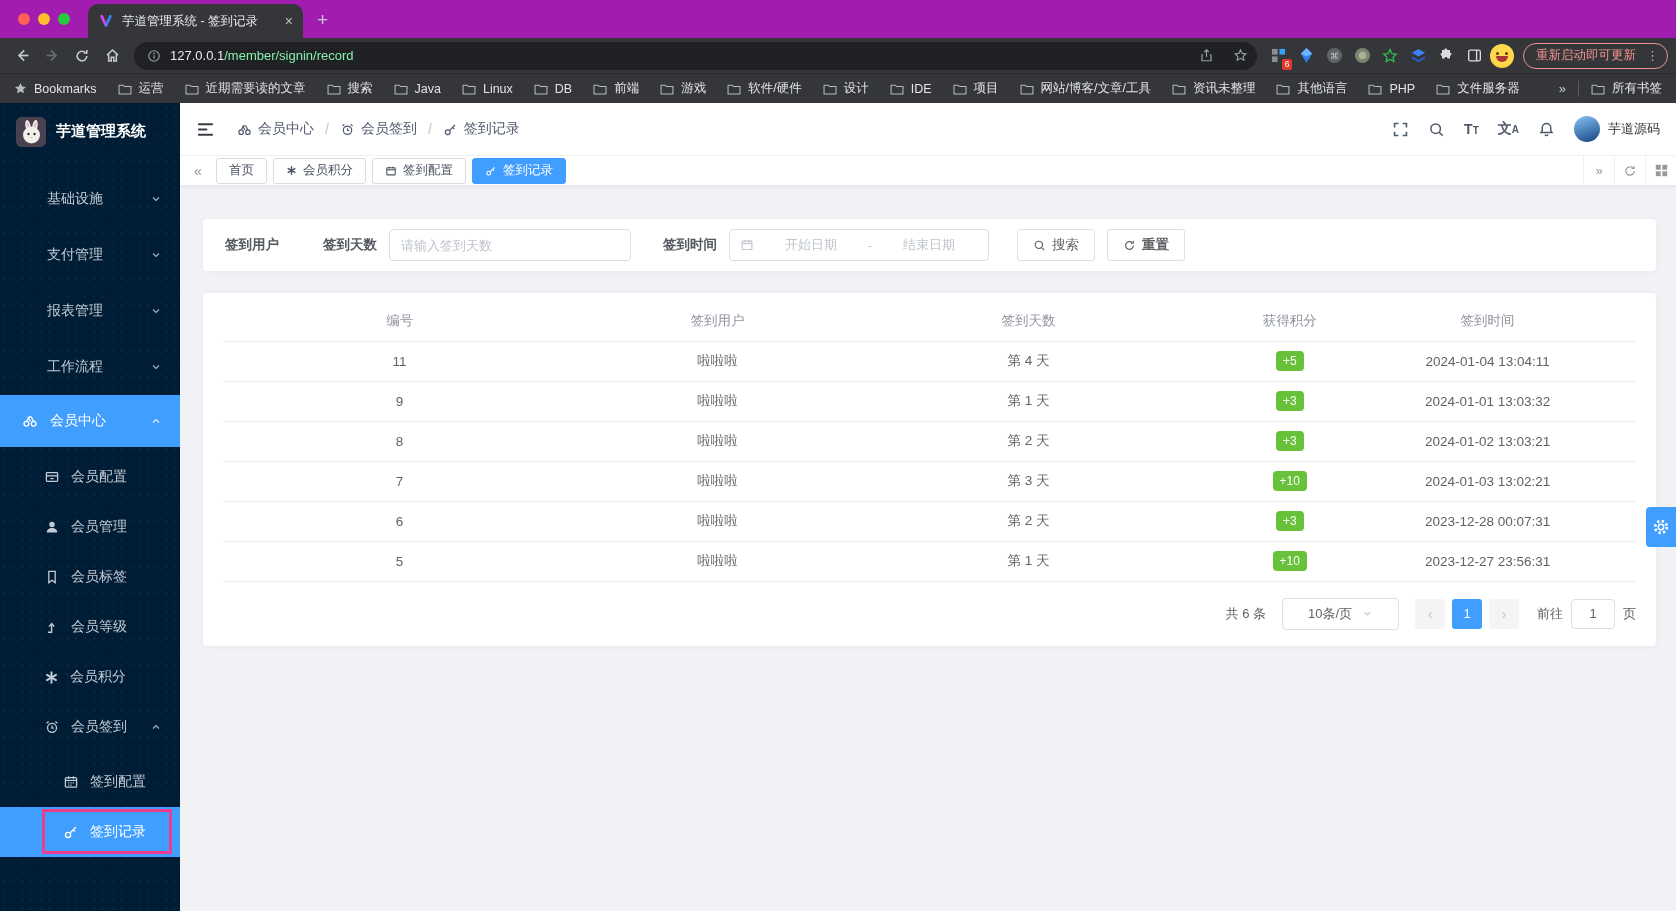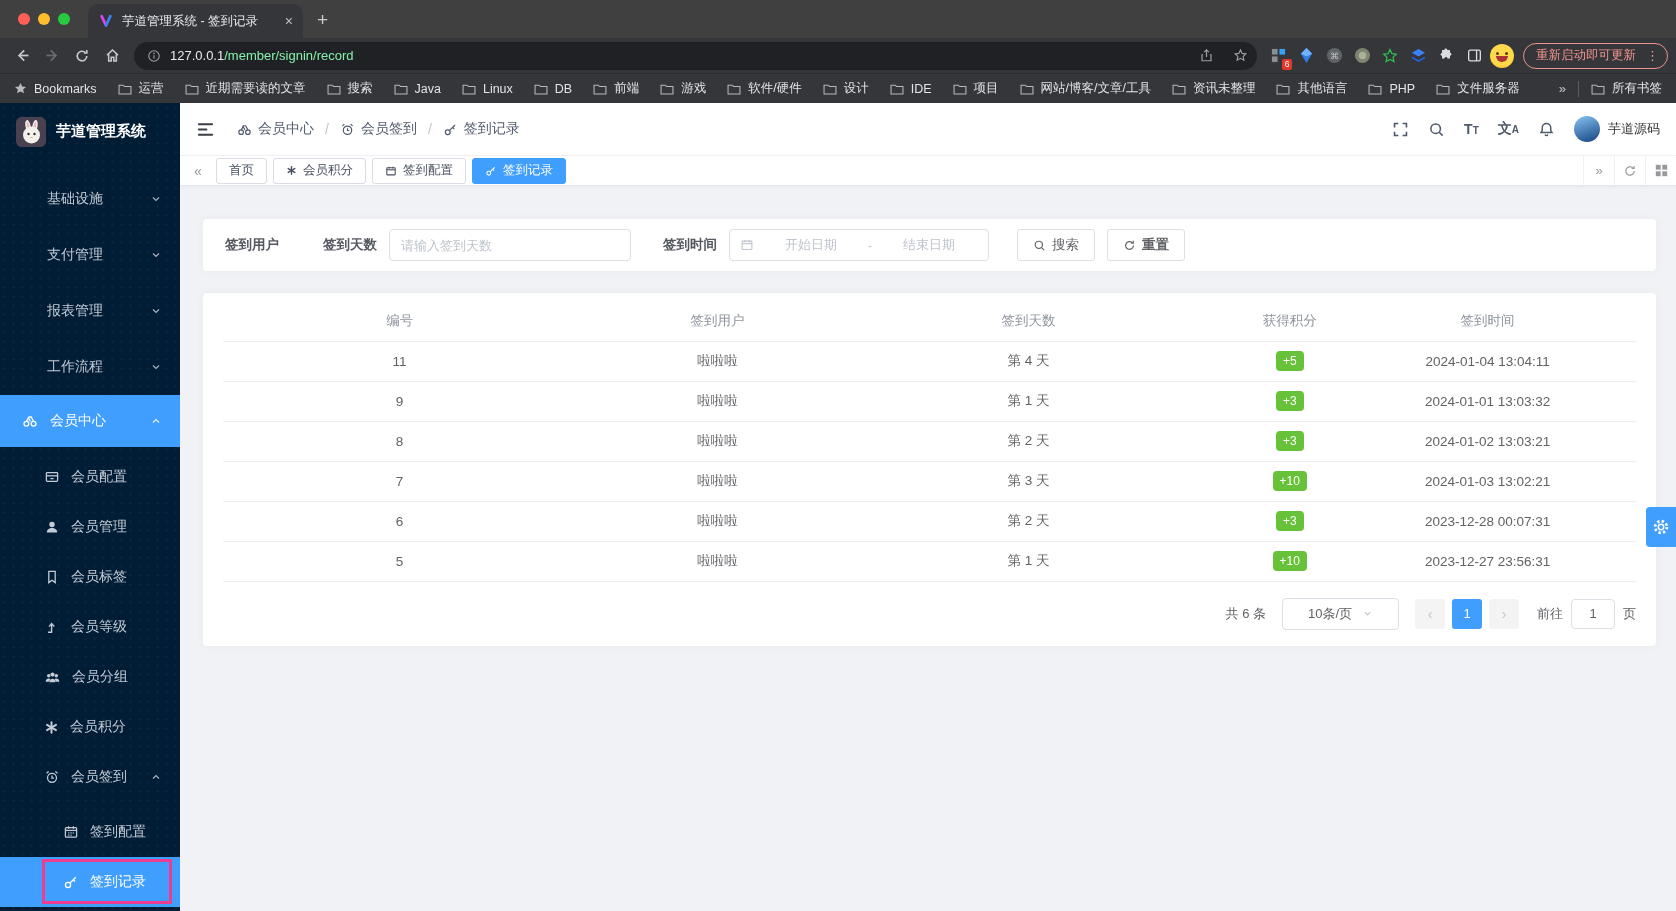--- a/index.html
+++ b/index.html
@@ -1,20 +1,20 @@
 <!DOCTYPE html>
 <html><head>
 <meta charset="utf-8">
 <style>
   * { margin:0; padding:0; box-sizing:border-box; }
   html,body { width:1676px; height:911px; overflow:hidden; font-family:"Liberation Sans","DejaVu Sans",sans-serif; }
   svg { display:block; }
 
   
-  .tabstrip { height:38px; background:#404040; display:flex; align-items:flex-end; position:relative; }
+  .tabstrip { height:38px; background:#a21caf; display:flex; align-items:flex-end; position:relative; }
   .traffic { position:absolute; left:18px; top:13px; display:flex; gap:8px; }
   .traffic span { width:12px; height:12px; border-radius:50%; }
   .t-red{background:#ff5f57;} .t-yellow{background:#febc2e;} .t-green{background:#28c840;}
   .tab { width:215px; height:34px; background:#35363a; border-radius:10px 10px 0 0; margin-left:88px;
          display:flex; align-items:center; padding:0 10px; gap:8px; color:#e8eaed; font-size:12.5px; }
   .tab-title { flex:1; white-space:nowrap; overflow:hidden; text-overflow:ellipsis; }
   .tab-close { color:#bdc1c6; font-size:14px; cursor:default; }
   .newtab { color:#c6c9ce; font-size:19px; margin:0 0 7px 14px; }
 
   .toolbar { height:35px; background:#35363a; display:flex; align-items:center; padding:0 8px; gap:2px; }
@@ -467,31 +467,20 @@
             <path d="M6 3 H14 V17 L10 14 L6 17 Z"></path>
           </svg>
         <span>会员标签</span>
       </div>
       <div class="snav-child">
         <svg width="16" height="16" viewBox="0 0 20 20" fill="none" stroke="currentColor" stroke-width="1.8">
             <path d="M5 16.5 H9.5 V7"></path>
             <path d="M6.3 9.5 L9.5 5.8 L12.8 9.5"></path>
           </svg>
         <span>会员等级</span>
-      </div>
-      <div class="snav-child">
-        <svg width="17" height="17" viewBox="0 0 20 20" fill="currentColor">
-            <circle cx="5.5" cy="8" r="2"></circle>
-            <circle cx="14.5" cy="8" r="2"></circle>
-            <circle cx="10" cy="6.5" r="2.5"></circle>
-            <path d="M2 15 c0-2.3 1.6-3.7 3.5-3.7 1 0 1.8.3 2.4.9 -1 .8-1.6 2-1.6 2.8 Z"></path>
-            <path d="M18 15 c0-2.3-1.6-3.7-3.5-3.7 -1 0-1.8.3-2.4.9 1 .8 1.6 2 1.6 2.8 Z"></path>
-            <path d="M6.5 15.5 c0-2.5 1.7-4 3.5-4 s3.5 1.5 3.5 4 Z"></path>
-          </svg>
-        <span>会员分组</span>
       </div>
       <div class="snav-child">
         <svg width="15" height="15" viewBox="0 0 20 20" stroke="currentColor" stroke-width="2.6" stroke-linecap="round">
             <path d="M10 3 V17"></path>
             <path d="M4 6.5 L16 13.5"></path>
             <path d="M16 6.5 L4 13.5"></path>
           </svg>
         <span>会员积分</span>
       </div>
 

